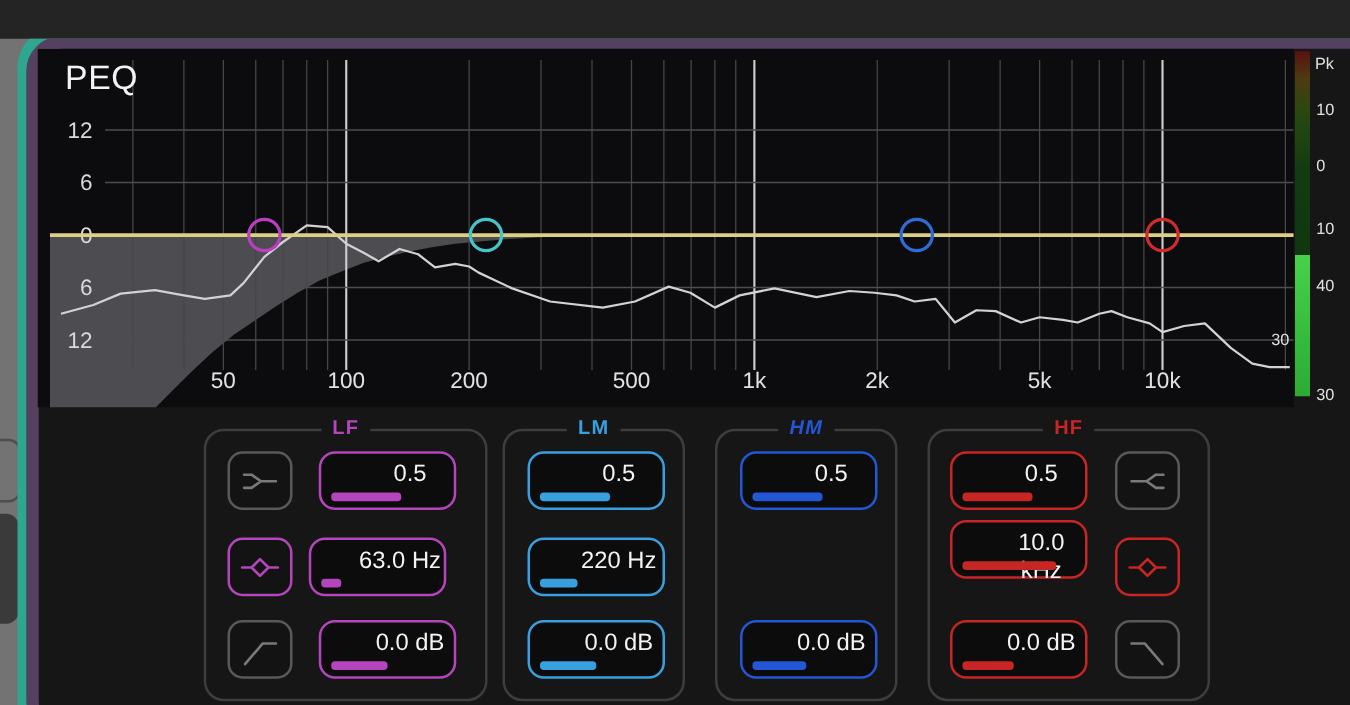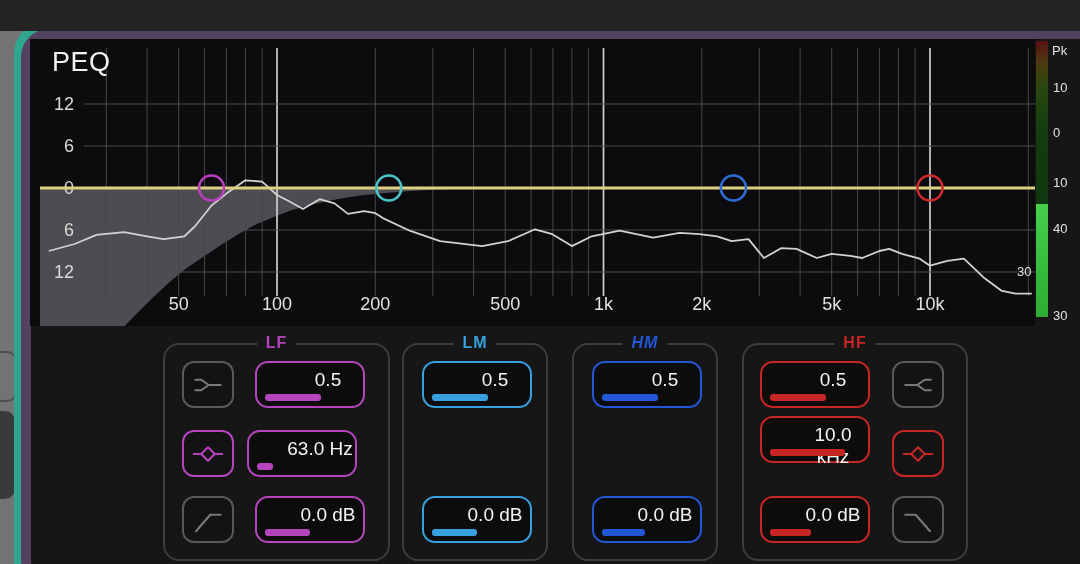--- a/index.html
+++ b/index.html
@@ -146,20 +146,24 @@
           <span class="vval">0.0 dB</span>
           <div class="vbar" style="width: 45px; background: rgb(181, 69, 189);"></div>
         </div>
       </div>
       <div class="band-group" style="left: 402px; width: 146px;">
         <div class="band-title" style="color: rgb(56, 160, 222);">LM</div>
         <div class="vbox" style="left: 18px; top: 16px; border-color: rgb(56, 160, 222);">
           <span class="vval">0.5</span>
           <div class="vbar" style="width: 56px; background: rgb(56, 160, 222);"></div>
         </div>
+        <div class="vbox" style="left: 18px; top: 85px; border-color: rgb(56, 160, 222);">
+          <span class="vval">220 Hz</span>
+          <div class="vbar" style="width: 30px; background: rgb(56, 160, 222);"></div>
+        </div>
         <div class="vbox" style="left: 18px; top: 151px; border-color: rgb(56, 160, 222);">
           <span class="vval">0.0 dB</span>
           <div class="vbar" style="width: 45px; background: rgb(56, 160, 222);"></div>
         </div>
       </div>
       <div class="band-group" style="left: 572px; width: 146px;">
         <div class="band-title" style="color: rgb(35, 87, 214); font-style: italic;">HM</div>
         <div class="vbox" style="left: 18px; top: 16px; border-color: rgb(35, 87, 214);">
           <span class="vval">0.5</span>
           <div class="vbar" style="width: 56px; background: rgb(35, 87, 214);"></div>

